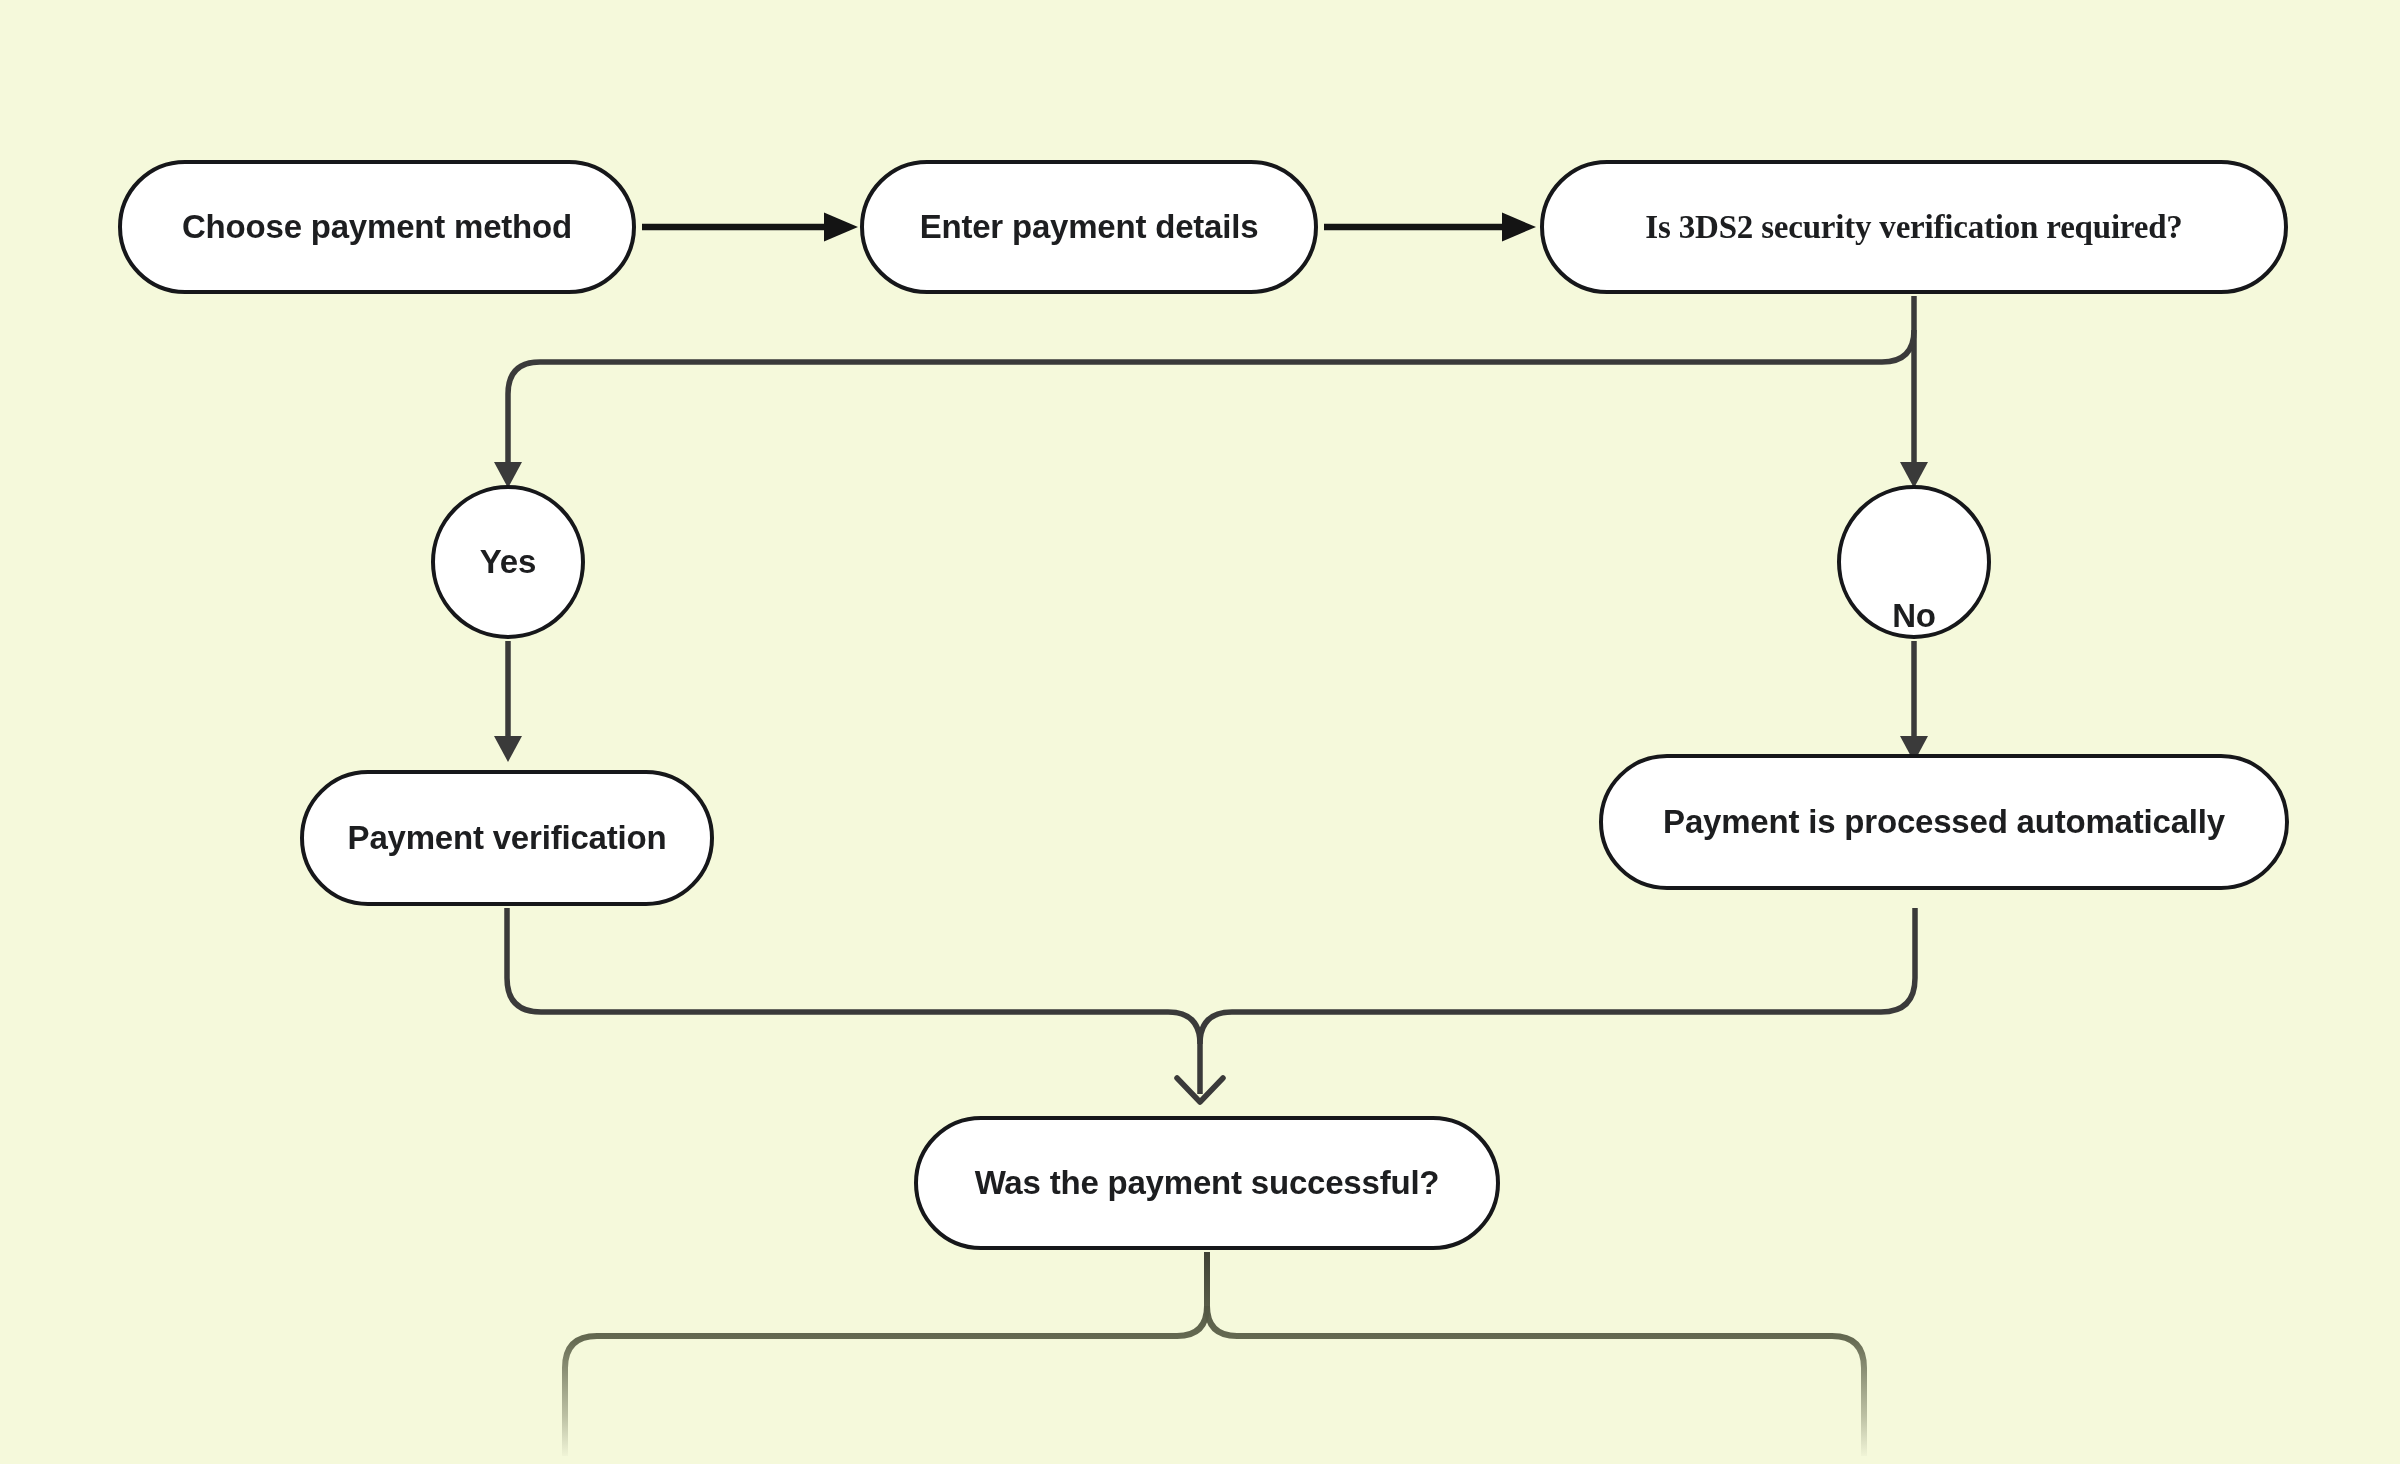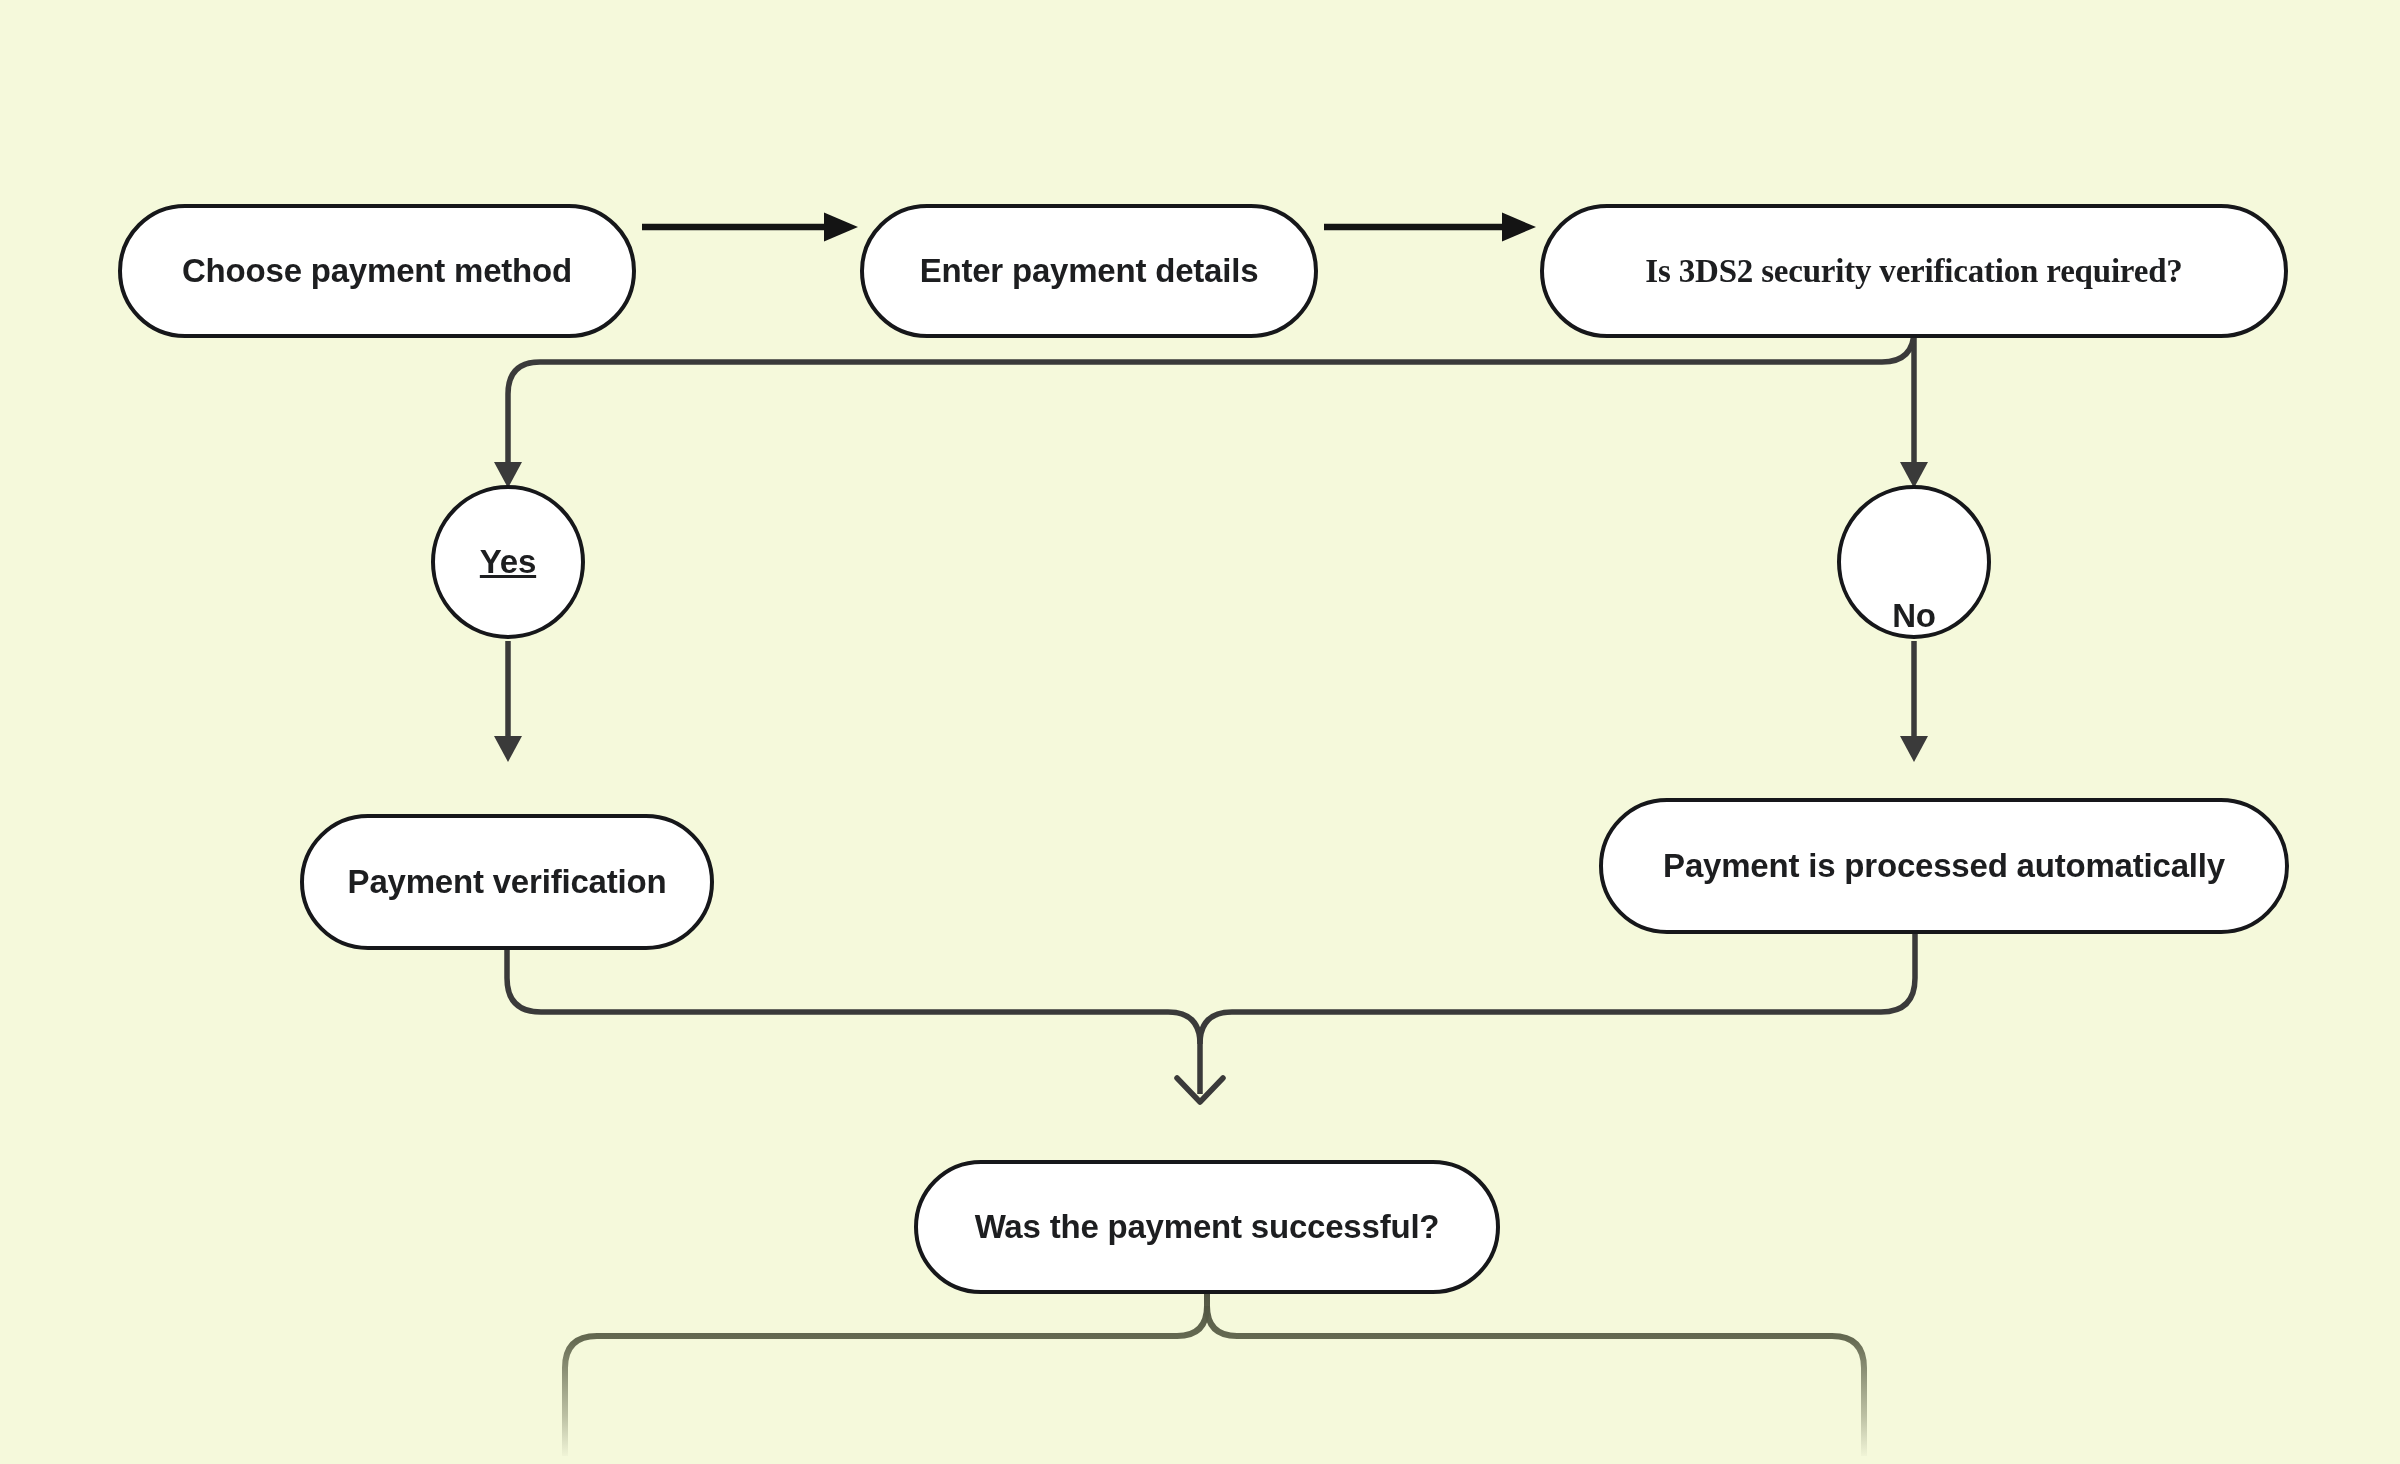--- a/index.html
+++ b/index.html
@@ -40,33 +40,32 @@
     font-weight: 600;
     font-size: 33px;
     letter-spacing: -0.2px;
     text-align: center;
     white-space: nowrap;
   }
   .pill {
     height: 134px;
     border-radius: 999px;
     padding: 0 20px;
-    margin-top: 44px;
   }
   .circle {
     width: 154px;
     height: 154px;
     border-radius: 50%;
     padding: 0;
   }
   
   #n-choose   { left: 118px;  top: 160px; width: 518px; }
   #n-enter    { left: 860px;  top: 160px; width: 458px; }
   #n-threeds  { left: 1540px; top: 160px; width: 748px; font-family: Liberation Serif, serif; }
-  #n-yes      { left: 431px;  top: 485px; text-decoration: underline; }
+  #n-yes      { left: 431px;  top: 485px; }
   #n-no       { left: 1837px; top: 485px; align-items: flex-end; }
   #n-identity { left: 300px;  top: 770px; width: 414px; height: 136px; }
   #n-auto     { left: 1599px; top: 754px; width: 690px; height: 136px; }
   #n-success  { left: 914px;  top: 1116px; width: 586px; }
 </style>
 </head>
 <body>
 
 <div class="canvas">
 

